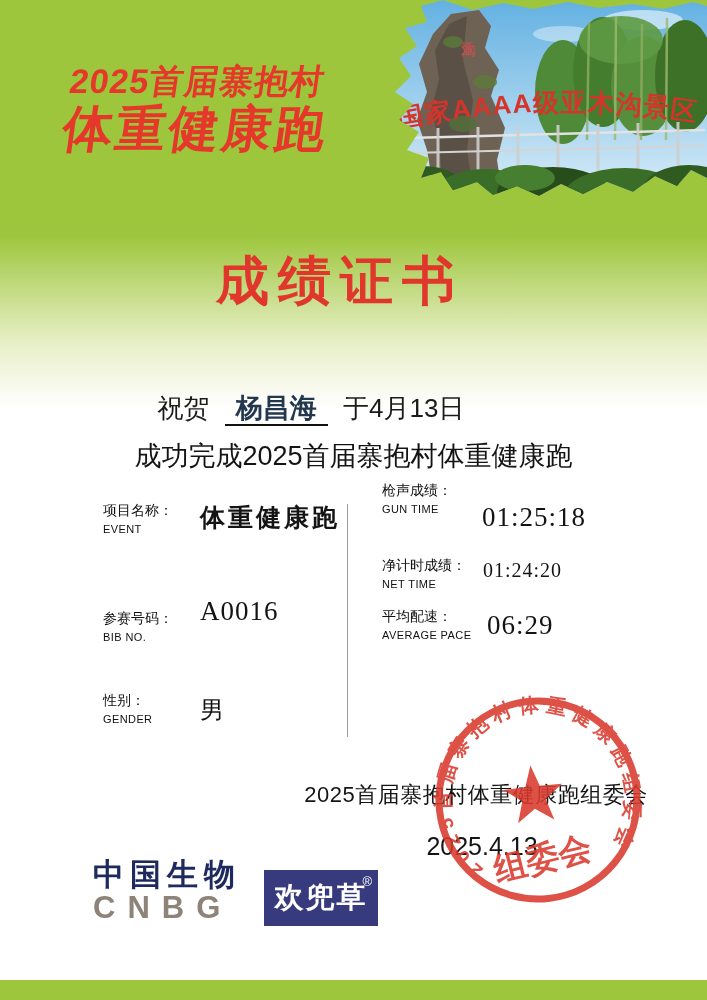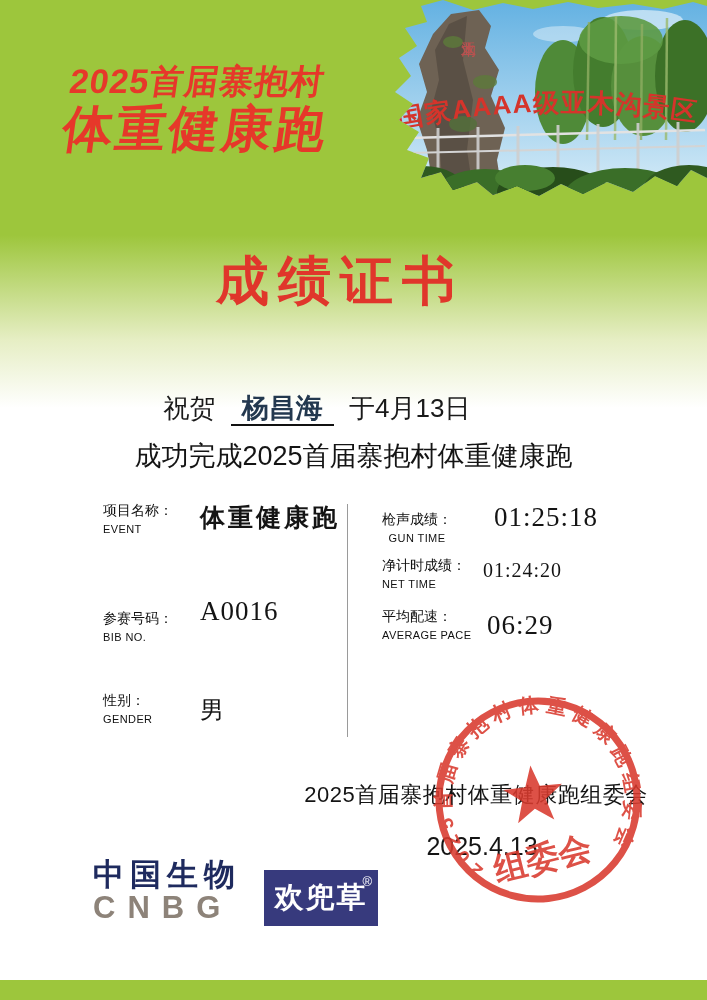--- a/index.html
+++ b/index.html
@@ -12,39 +12,39 @@
   
   .event-title{position:absolute;left:66px;top:64px;color:#e6382a;transform:skewX(-8deg);font-weight:900;line-height:1.0;}
   .event-title .l1{font-size:34px;letter-spacing:1px;}
   .event-title .l2{font-size:50px;letter-spacing:3px;margin-top:6px;}
   
   .photo{position:absolute;left:393px;top:0;}
   
   .cert-title{position:absolute;left:0;top:246px;width:680px;text-align:center;
     color:#e0362b;font-size:53px;font-weight:bold;letter-spacing:9px;}
   
-  .greeting{position:absolute;left:0;top:390px;width:622px;text-align:center;font-size:26px;color:#1a1a1a;margin-left:6px;}
+  .greeting{position:absolute;left:0;top:390px;width:622px;text-align:center;font-size:26px;color:#1a1a1a;}
   .runner-name{font-family:"Liberation Serif",serif;font-weight:bold;color:#23384f;font-size:27px;
     border-bottom:2px solid #111;padding:0 11px 1px 11px;margin:0 8px;}
   .completion{position:absolute;left:0;top:438px;width:707px;text-align:center;font-size:27px;color:#141414;}
   
   .f-label{position:absolute;color:#101010;}
   .f-label .zh{font-size:14px;font-weight:400;line-height:21px;}
   .f-label .en{font-size:11px;letter-spacing:0.4px;line-height:16px;}
   .f-value{position:absolute;font-family:"Liberation Serif",serif;color:#141414;}
   .v-event{left:200px;top:501px;font-size:25px;font-weight:bold;letter-spacing:3px;}
   .v-bib{left:200px;top:596px;font-size:27px;letter-spacing:1px;}
   .v-gender{left:200px;top:694px;font-size:24px;font-weight:500;}
-  .v-gun{left:494px;top:502px;font-size:27px;letter-spacing:1px;}
+  .v-gun{left:482px;top:502px;font-size:27px;letter-spacing:1px;}
   .v-net{left:483px;top:559px;font-size:20px;letter-spacing:1px;}
   .v-pace{left:487px;top:610px;font-size:27px;letter-spacing:1px;}
   .l-event{left:103px;top:500px;}
   .l-bib{left:103px;top:608px;}
   .l-gender{left:103px;top:690px;}
-  .l-gun{left:382px;top:509px;text-align:center;}
+  .l-gun{left:382px;top:480px;}
   .l-net{left:382px;top:555px;}
   .l-pace{left:382px;top:606px;}
   .divider{position:absolute;left:347px;top:504px;width:1px;height:233px;background:#9a9a9a;}
   
   .committee{position:absolute;left:476px;top:780px;transform:translateX(-50%);white-space:nowrap;
     font-size:22px;color:#141414;letter-spacing:0.5px;}
   .cert-date{position:absolute;left:482px;top:832px;transform:translateX(-50%);font-size:25px;color:#141414;}
   .stamp{position:absolute;left:423px;top:685px;overflow:visible;}
   .cnbg{position:absolute;left:93px;top:859px;line-height:1;}
   .cnbg-zh{font-size:31px;font-weight:900;color:#1e2a5e;letter-spacing:6px;}

